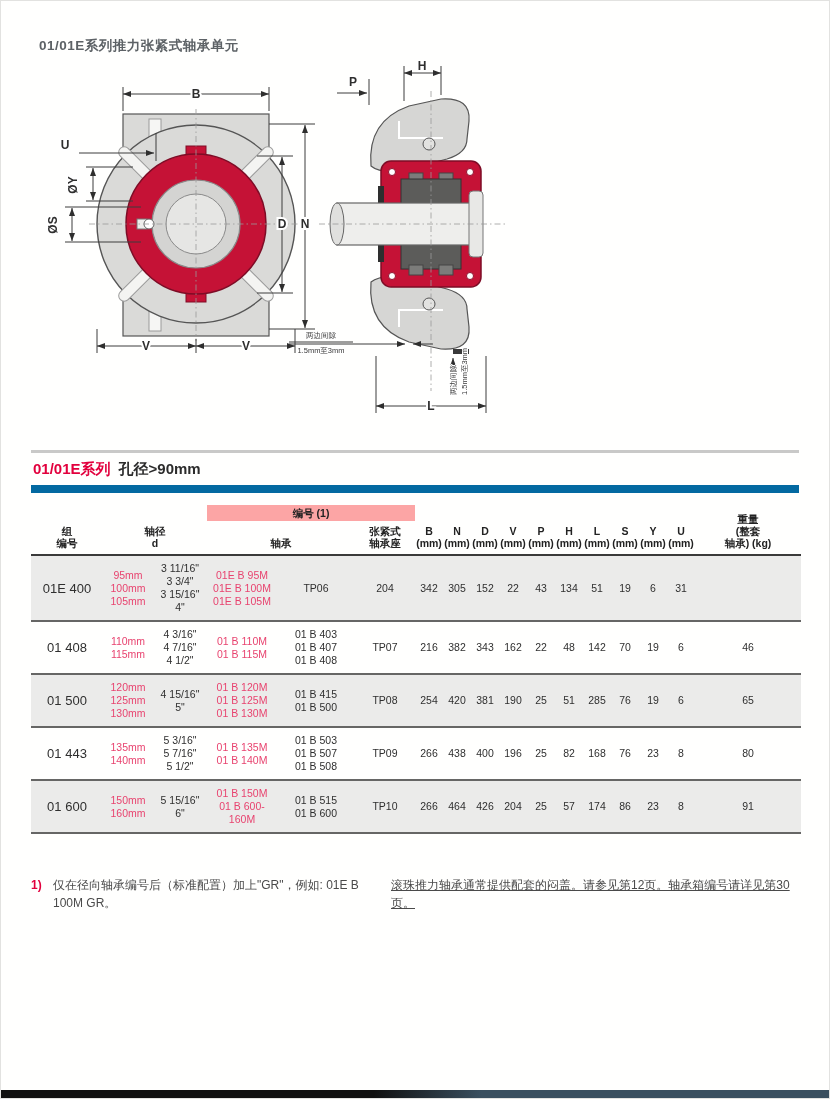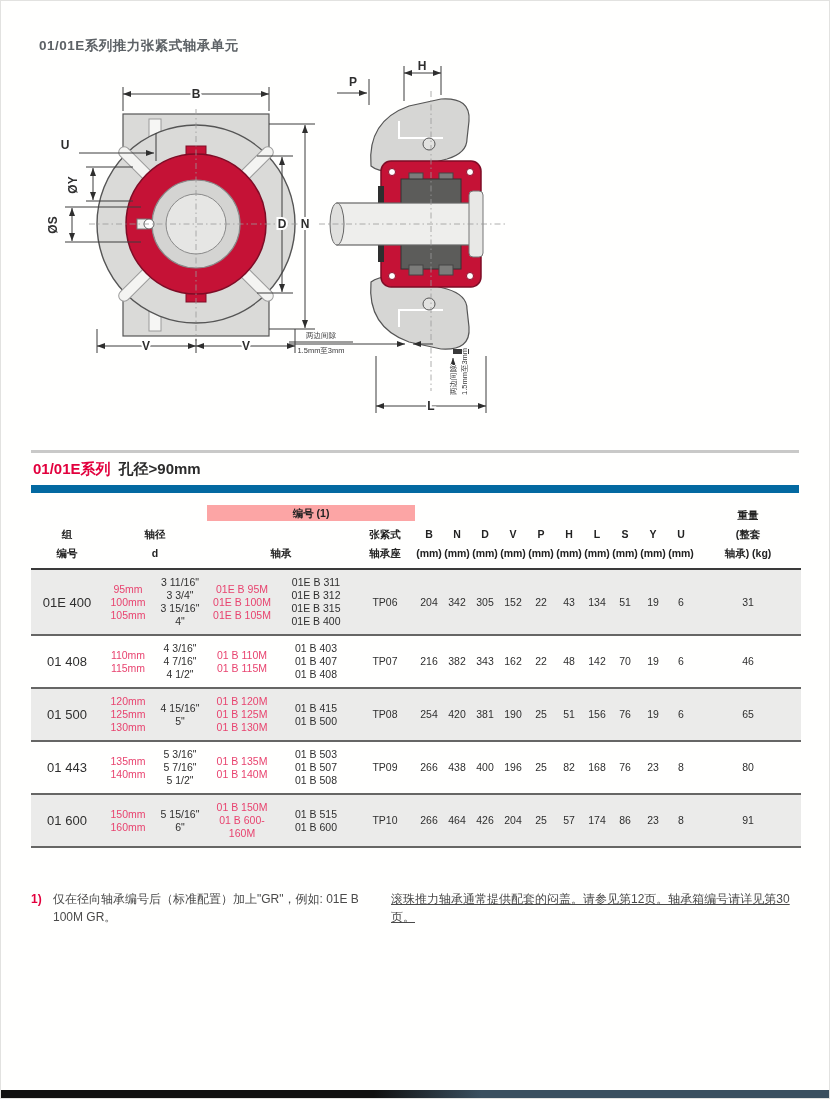--- a/index.html
+++ b/index.html
@@ -28,21 +28,21 @@
   }
   .section-bar .series { color:#e2003d; margin-right:8px; }
   .section-bar .bore { color:#2c2c2c; }
 
   .tbl { margin:12px 30px 0; width:770px; font-size:10.5px; }
   .grid { display:grid; grid-template-columns:72px 50px 54px 70px 78px 60px repeat(10,28px) 1fr; }
   .thead { grid-template-rows:16px auto; border-bottom:2px solid #3a3a3a;
            padding-bottom:5px; row-gap:4px; font-weight:bold; color:#222; }
   .band { grid-column:4/7; grid-row:1; background:#fca5a5; text-align:center;
           font-size:10.5px; line-height:16px; }
-  .th { text-align:center; white-space:pre-line; line-height:19px; align-self:end; }
+  .th { text-align:center; white-space:pre-line; line-height:12px; align-self:end; }
   .th.h-group { grid-column:1; grid-row:1/3; }
   .th.h-d { grid-column:2/4; grid-row:1/3; }
   .th.h-bearing { grid-column:4/6; grid-row:2; }
   .th.h-housing { grid-column:6; grid-row:2; }
   .th.h-dim { grid-row:1/3; }
   .th.h-weight { grid-column:17; grid-row:1/3; }
 
   .tr { border-bottom:2px solid #666665; padding:6px 0; align-items:center; }
   .tr.shade { background:#ebebea; }
   .td { text-align:center; white-space:pre-line; line-height:13px; }
@@ -245,24 +245,20 @@
       <div class="td pink">95mm
 100mm
 105mm</div>
       <div class="td">3 11/16"
 3 3/4"
 3 15/16"
 4"</div>
       <div class="td pink">01E B 95M
 01E B 100M
 01E B 105M</div>
-      <div class="td">01E B 311
-01E B 312
-01E B 315
-01E B 400</div>
       <div class="td">TP06</div>
       <div class="td">204</div>
       <div class="td">342</div>
       <div class="td">305</div>
       <div class="td">152</div>
       <div class="td">22</div>
       <div class="td">43</div>
       <div class="td">134</div>
       <div class="td">51</div>
       <div class="td">19</div>
@@ -308,21 +304,21 @@
 01 B 130M</div>
       <div class="td">01 B 415
 01 B 500</div>
       <div class="td">TP08</div>
       <div class="td">254</div>
       <div class="td">420</div>
       <div class="td">381</div>
       <div class="td">190</div>
       <div class="td">25</div>
       <div class="td">51</div>
-      <div class="td">156</div>
+      <div class="td">285</div>
       <div class="td">76</div>
       <div class="td">19</div>
       <div class="td">6</div>
       <div class="td">65</div>
     </div>
 
     <div class="grid tr">
       <div class="td group">01 443</div>
       <div class="td pink">135mm
 140mm</div>

